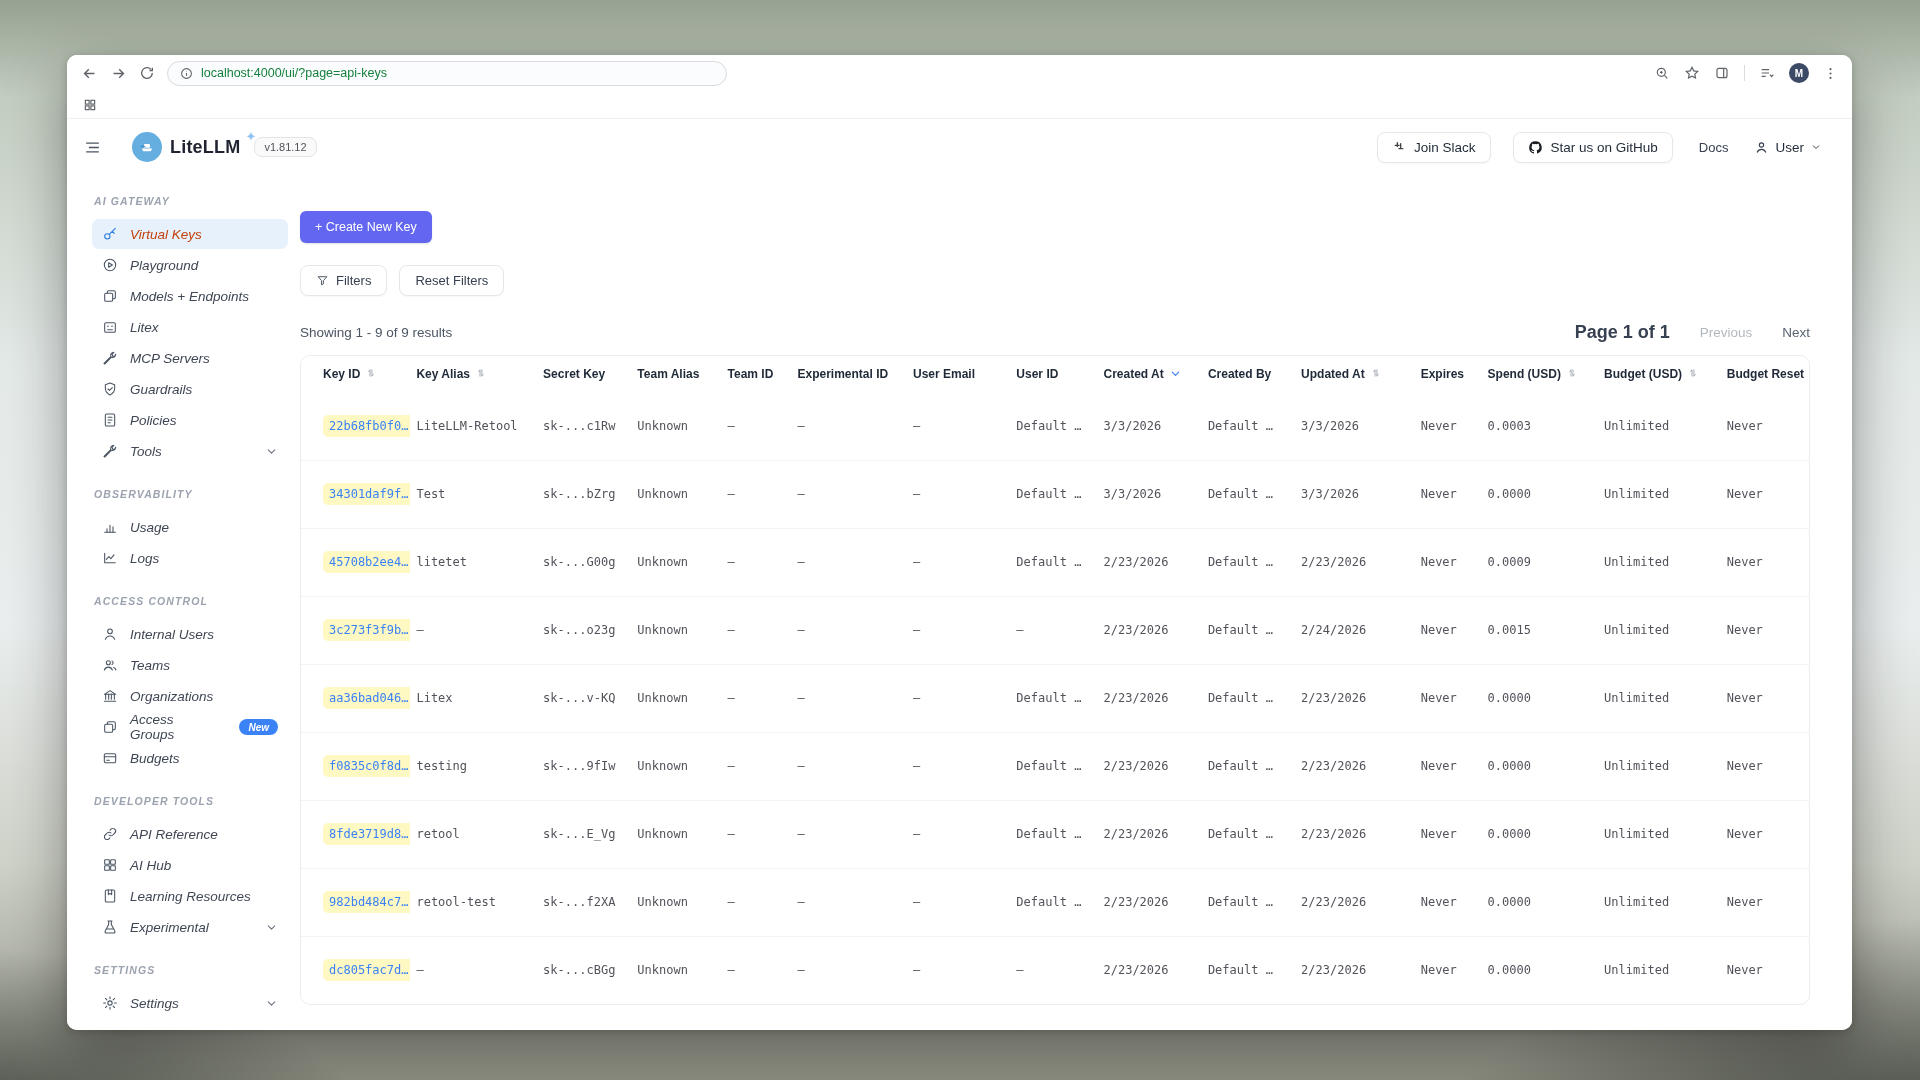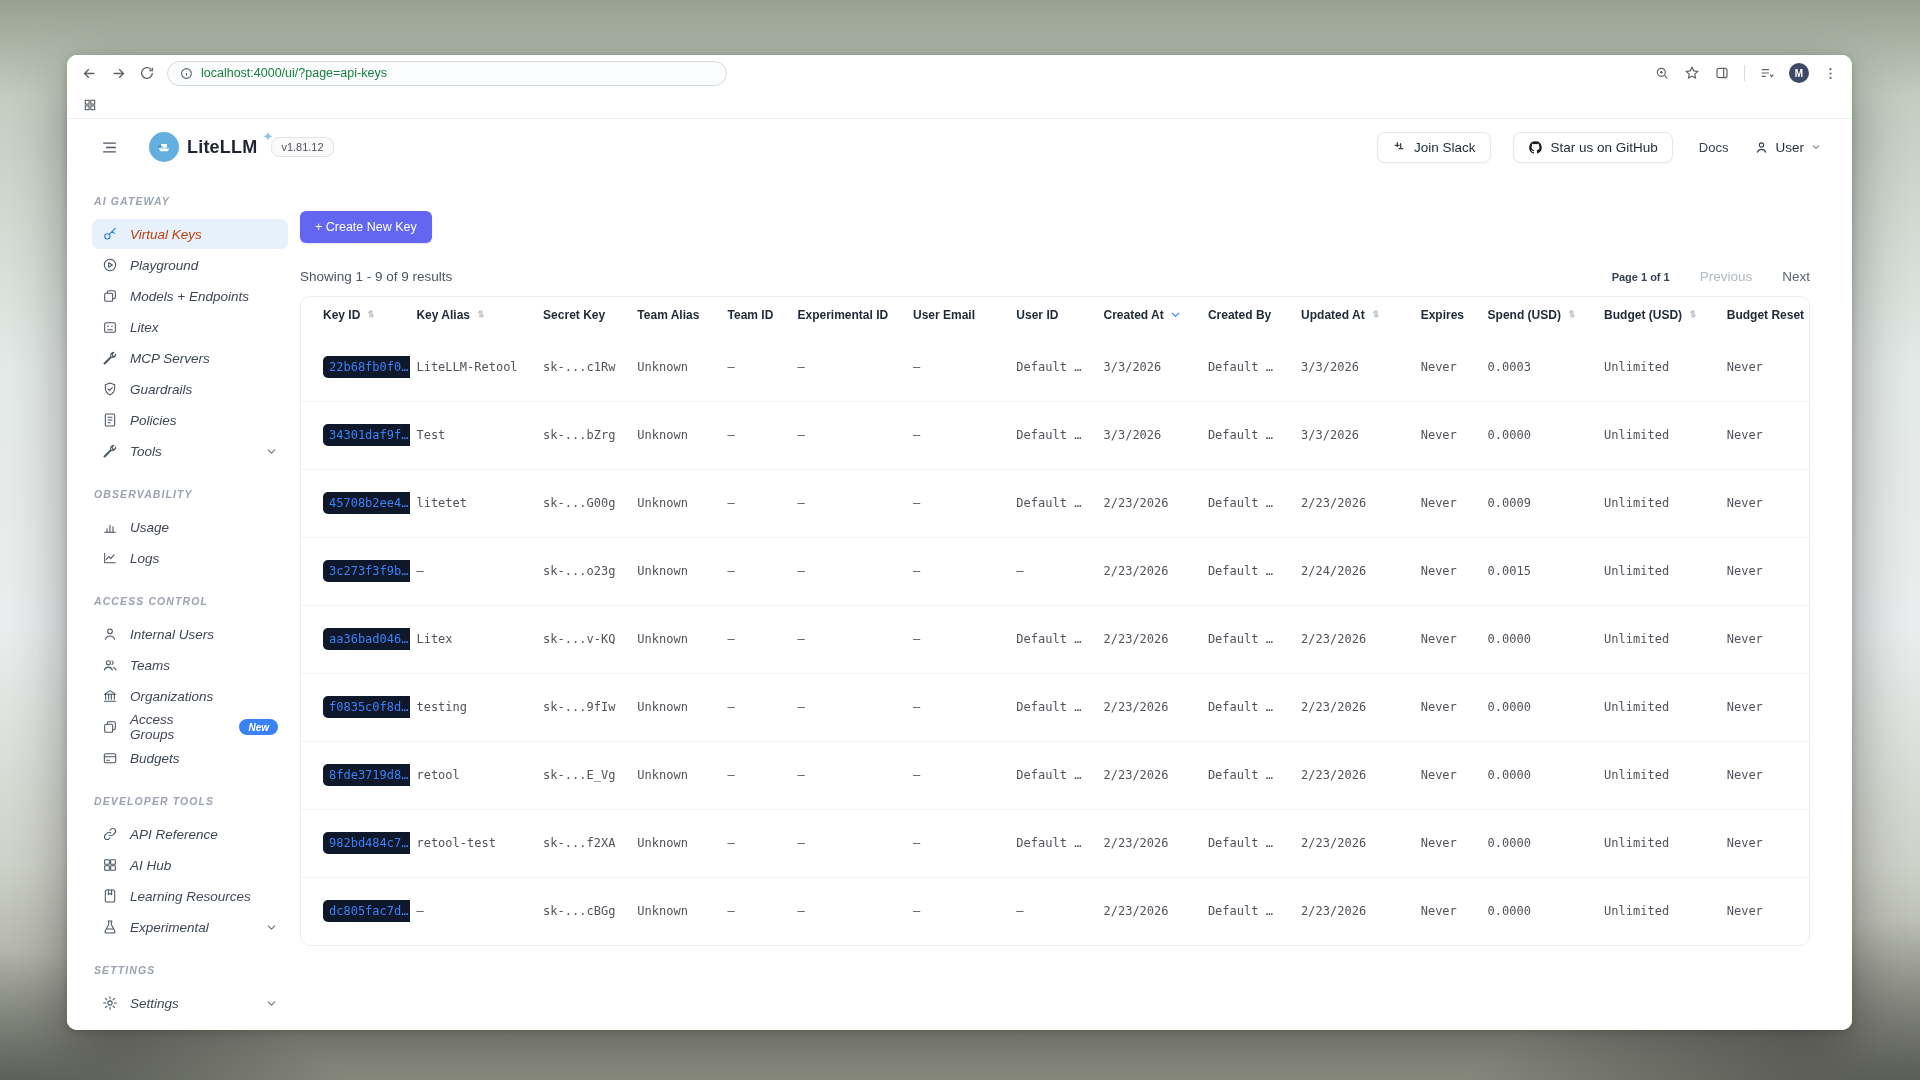--- a/index.html
+++ b/index.html
@@ -29,21 +29,21 @@
   .chrome-right { margin-left:auto; display:flex; align-items:center; gap:14px; color:#5f6368; }
   .chrome-divider { width:1px; height:16px; background:#dadce0; }
   .avatar-chip { width:20px; height:20px; border-radius:50%; background:#3c4a66;
     color:#fff; font-size:10px; font-weight:bold; display:flex; align-items:center;
     justify-content:center; }
   .bookstrip { height:28px; background:#fff; display:flex; align-items:center;
     padding:0 16px; border-bottom:1px solid #f0f0f0; color:#5f6368; }
 
   
   .app { height:911px; background:#fff; display:flex; flex-direction:column; }
-  .app-header { height:56px; display:flex; align-items:center; padding:0 30px 0 33px; }
+  .app-header { height:56px; display:flex; align-items:center; padding:0 30px 0 16px; }
   .collapse-btn { color:#4b5563; margin-right:30px; display:flex; }
   .logo-circle { width:30px; height:30px; border-radius:50%; background:#64aee0;
     display:flex; align-items:center; justify-content:center; margin-right:8px; }
   .brand { font-size:18px; font-weight:bold; color:#1f2430; letter-spacing:.2px; }
   .version-badge { position:relative; margin-left:14px; font-size:11px; color:#52525b;
     border:1px solid #e4e4e7; background:#fafafa; border-radius:8px; padding:3px 9px; }
   .sparkle { position:absolute; left:-10px; top:-9px; color:#8ec2ef; font-size:13px; }
   .header-right { margin-left:auto; display:flex; align-items:center; gap:22px; }
   .pill-btn { display:flex; align-items:center; gap:8px; border:1px solid #e5e7eb;
     background:#fff; border-radius:8px; padding:7px 14px; font-size:13.5px; color:#1f2937;
@@ -72,41 +72,41 @@
   .create-btn { background:#6366f1; color:#fff; border:none; border-radius:6px;
     font-size:12.5px; font-weight:normal; padding:9px 15px; cursor:pointer;
     font-family:"Liberation Sans",sans-serif; box-shadow:0 1px 2px rgba(0,0,0,.12); }
   .filters-row { display:flex; gap:12px; margin-top:22px; }
   .filter-btn { display:flex; align-items:center; gap:7px; background:#fff;
     border:1px solid #e5e7eb; border-radius:8px; padding:7px 15px; font-size:13px;
     color:#374151; cursor:pointer; box-shadow:0 1px 1px rgba(0,0,0,.03); }
   .summary-row { display:flex; align-items:center; margin-top:26px; }
   .results-text { font-size:13.5px; color:#4b5563; }
   .pagination { margin-left:auto; display:flex; align-items:center; gap:30px; }
-  .page-label { font-size:11px; color:#374151; font-weight:bold; }
+  .page-label { font-size:18px; color:#374151; font-weight:bold; }
   .page-prev { font-size:13.5px; color:#b3b8c0; cursor:pointer; }
   .page-next { font-size:13.5px; color:#5b6472; cursor:pointer; }
 
   
   .table-card { margin-top:12px; border:1px solid #ececec; border-radius:10px;
     overflow:hidden; background:#fff; }
   table { border-collapse:collapse; table-layout:fixed; width:1508px; }
   th { height:36px; text-align:left; font-size:12px; color:#1f2937; font-weight:bold;
     padding:0 4px 0 6px; white-space:nowrap; overflow:hidden; background:#fff; }
   th:first-child { padding-left:22px; }
   th .th-wrap { display:flex; gap:5px; }
   .sort-both { color:#9ca3af; display:flex; }
   .sort-active { color:#3b82f6; display:flex; }
   td { height:68px; font-family:"DejaVu Sans Mono", monospace; font-size:12px;
     color:#3f3f46; border-top:1px solid #f3f3f4; padding:0 4px 0 6px;
     white-space:nowrap; overflow:hidden; vertical-align:middle; }
   td:first-child { padding-left:22px; }
   tbody tr:first-child td { border-top:none; }
   tbody tr { cursor:pointer; }
-  .key-pill { background:#0f172a; color:#3b82f6; padding:4px 6px; border-radius:5px;
+  .key-pill { background:#fef9c3; color:#3b82f6; padding:4px 6px; border-radius:5px;
     cursor:pointer;text-align:right; }
   .dim { color:#52525b; }
 </style>
 </head>
 <body>
 
 <div class="desktop">
   <div class="window">
 
     <div class="chrome">
@@ -459,20 +459,33 @@
                 <svg width="13" height="13" viewBox="0 0 24 24" fill="none" stroke="currentColor" stroke-width="2" stroke-linecap="round" stroke-linejoin="round">
                   <path d="M6 9l6 6 6-6"></path>
                 </svg>
               </span>
     </div>
           </nav>
 
         <main class="main">
           <button class="create-btn">+ Create New Key</button>
 
+          <div class="filters-row">
+            <button class="filter-btn">
+              <span style="display:flex;color:#4b5563;">
+                <svg width="13" height="13" viewBox="0 0 24 24" fill="none" stroke="currentColor" stroke-width="1.8">
+                    <path d="M4 5h16l-6.3 7.3V18l-3.4 2v-7.7z"></path>
+                  </svg>
+              </span>
+              <span>Filters</span>
+            </button>
+            <button class="filter-btn">
+              <span>Reset Filters</span>
+            </button>
+          </div>
 
           <div class="summary-row">
             <span class="results-text">Showing 1 - 9 of 9 results</span>
             <div class="pagination">
               <span class="page-label">Page 1 of 1</span>
               <span class="page-prev">Previous</span>
               <span class="page-next">Next</span>
             </div>
           </div>
 

